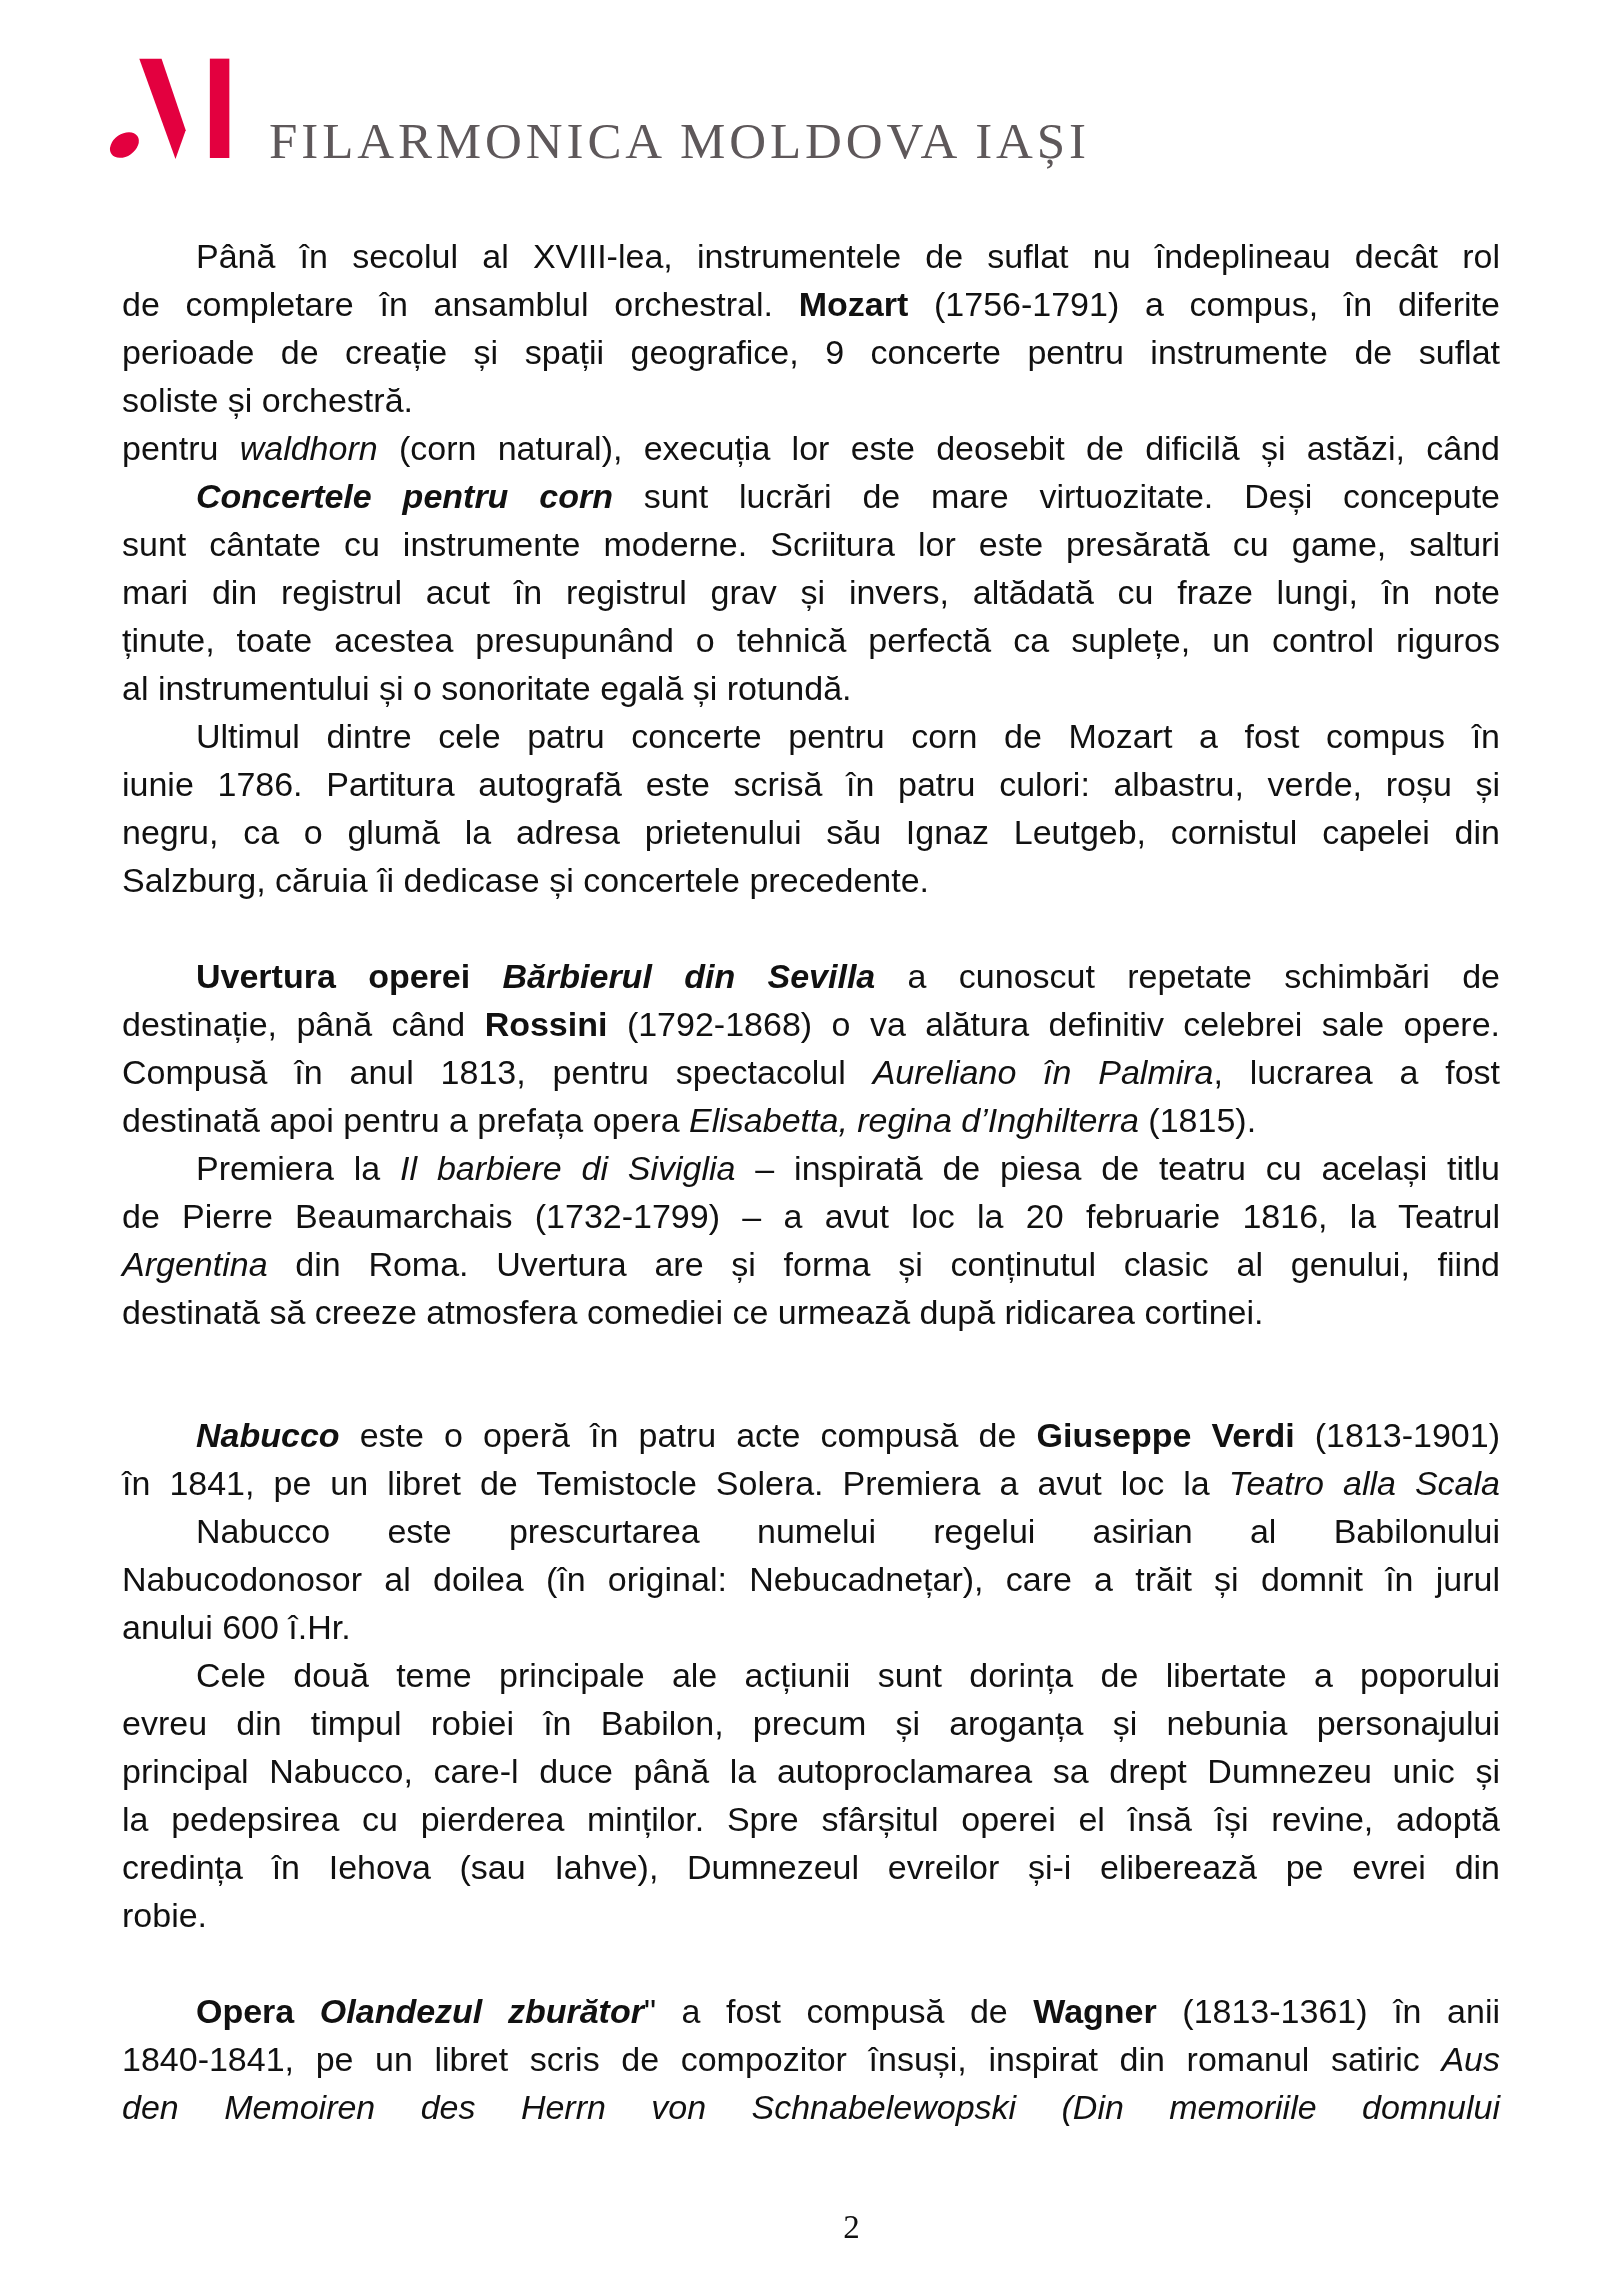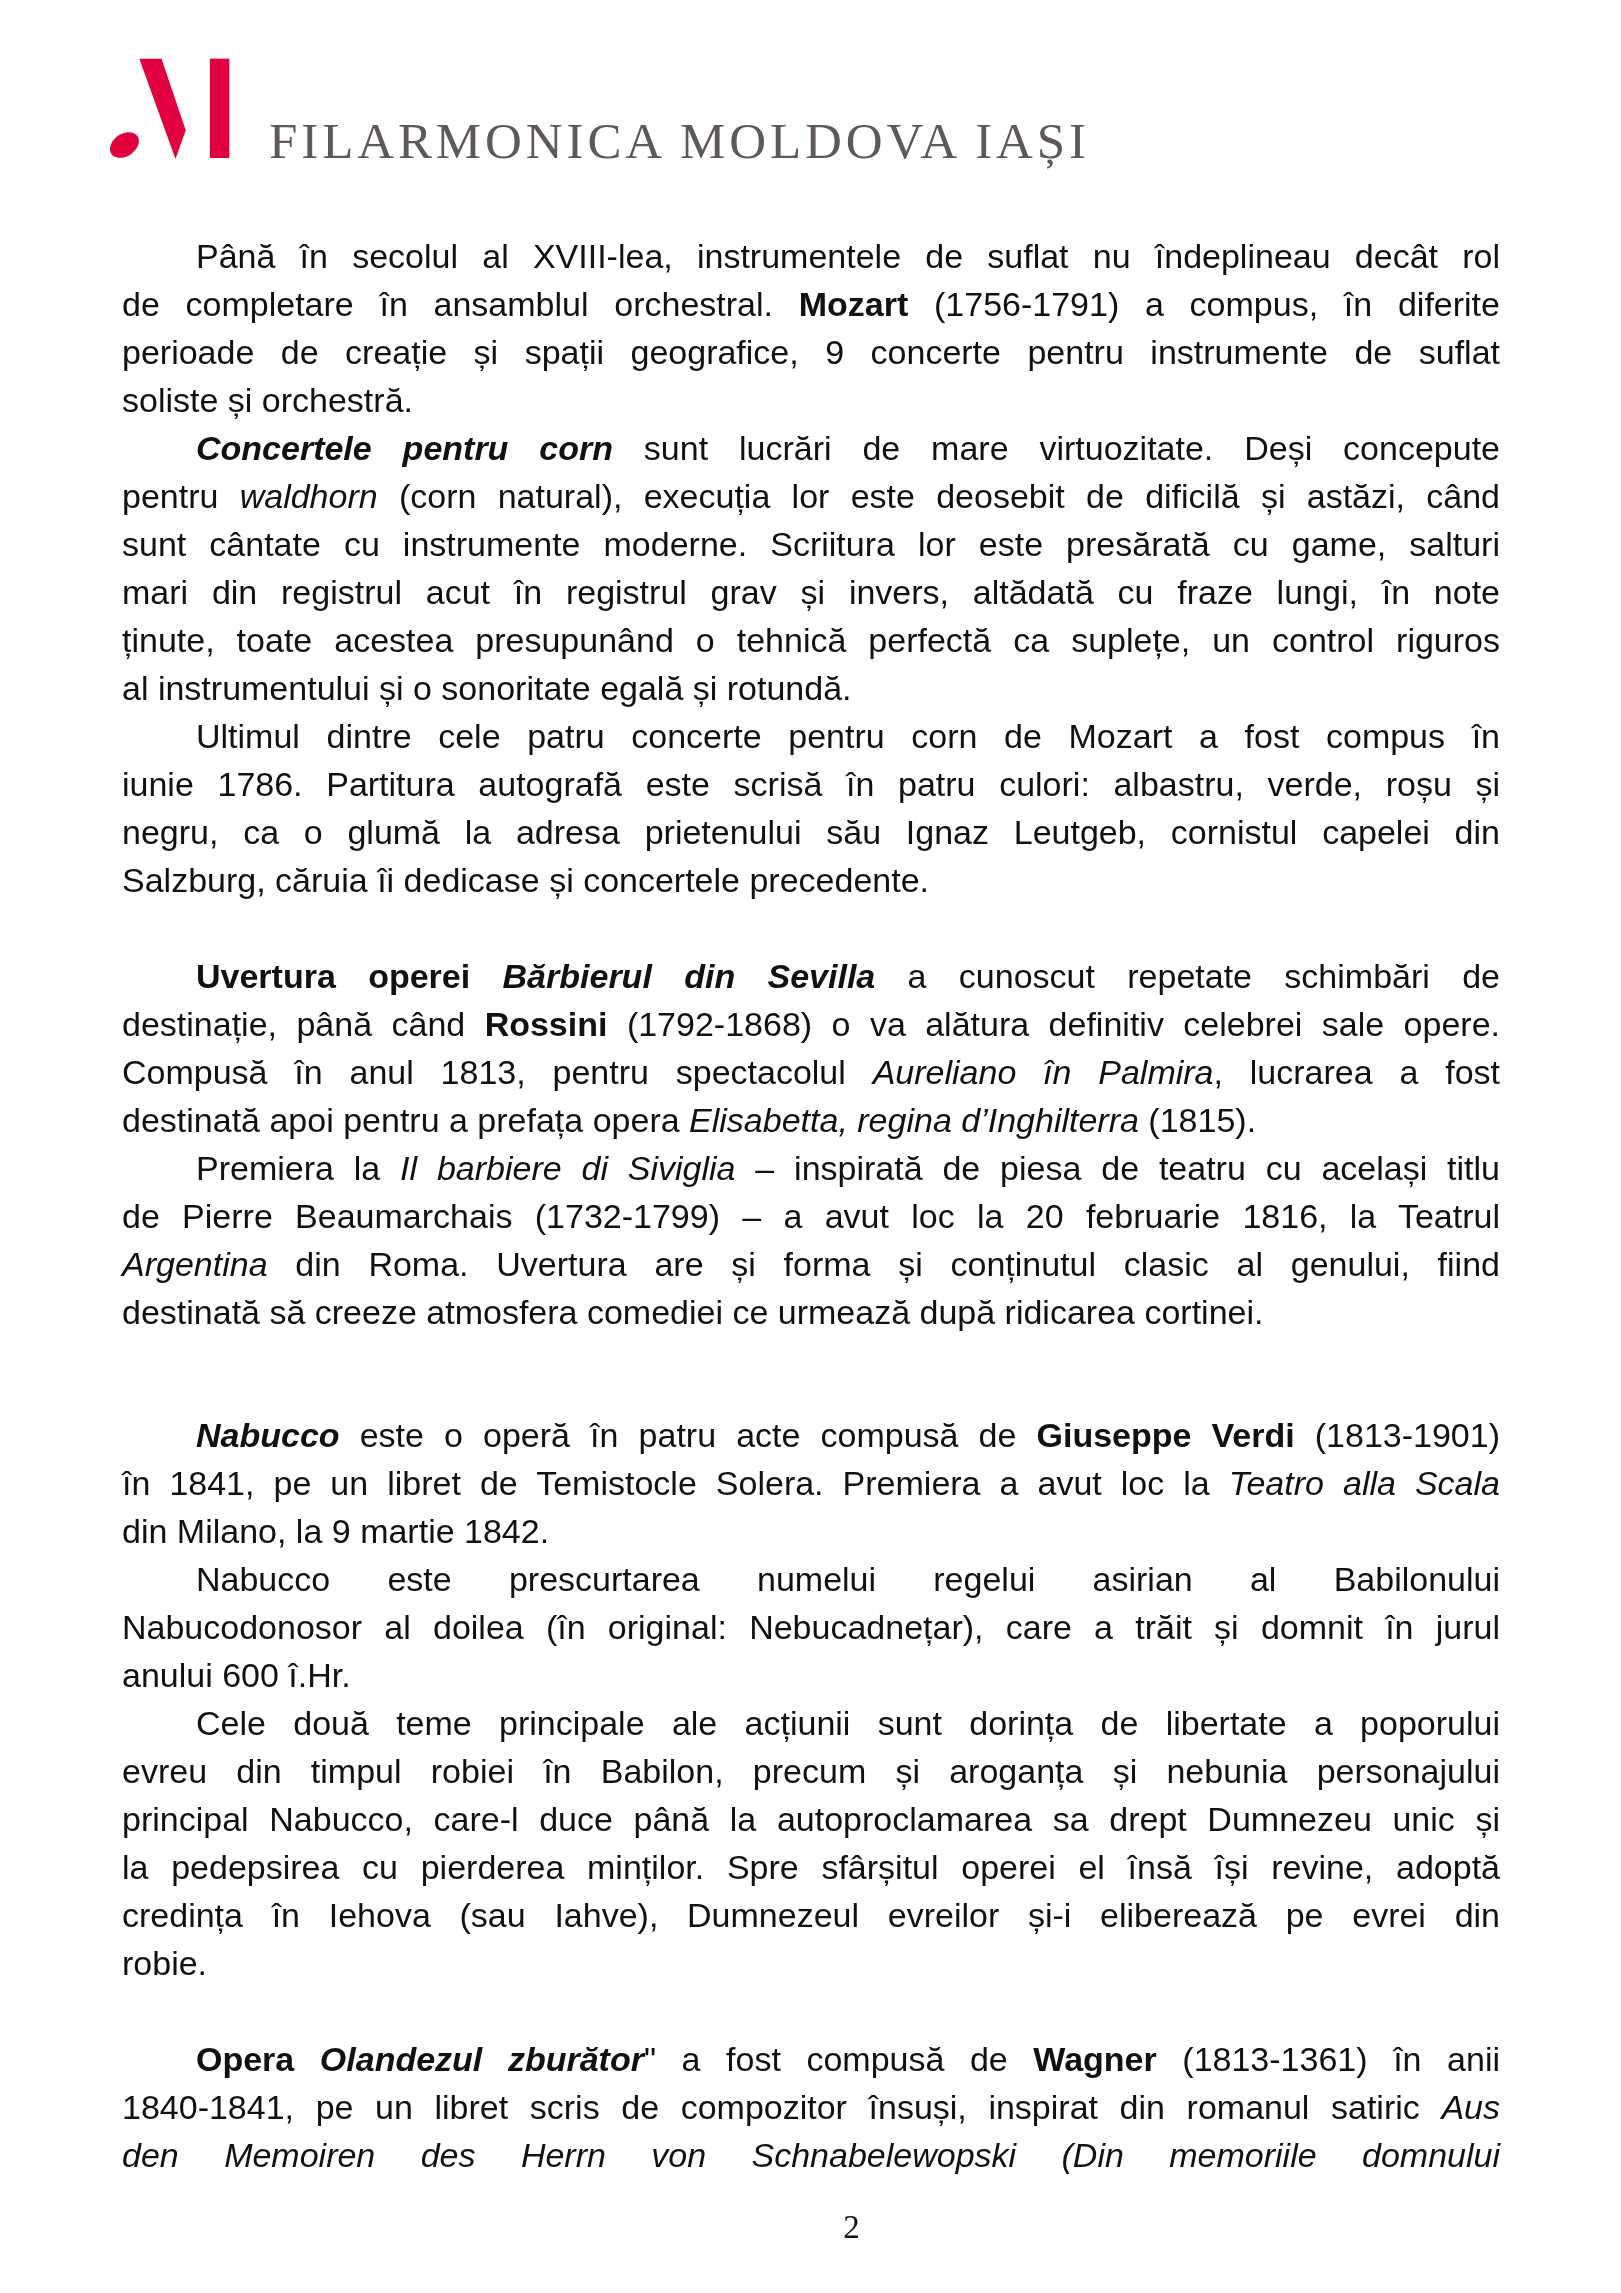--- a/index.html
+++ b/index.html
@@ -46,22 +46,22 @@
 </div>
 
 <div class="content" id="content">
     <div>
       <div class="line indent" style="white-space: nowrap;"><span>Până în secolul al XVIII-lea, instrumentele de suflat nu îndeplineau decât rol</span></div>
       <div class="line" style="white-space: nowrap;"><span>de completare în ansamblul orchestral. </span><span class="b">Mozart</span><span> (1756-1791) a compus, în diferite</span></div>
       <div class="line" style="white-space: nowrap;"><span>perioade de creație și spații geografice, 9 concerte pentru instrumente de suflat</span></div>
       <div class="line last" style="white-space: nowrap;"><span>soliste și orchestră.</span></div>
     </div>
     <div>
+      <div class="line" style="white-space: nowrap; letter-spacing: 0px;"><span>pentru </span><span class="i">waldhorn</span><span> (corn natural), execuția lor este deosebit de dificilă și astăzi, când</span></div>
       <div class="line indent" style="white-space: nowrap;"><span class="bi">Concertele pentru corn</span><span> sunt lucrări de mare virtuozitate. Deși concepute</span></div>
-      <div class="line" style="white-space: nowrap; letter-spacing: 0px;"><span>pentru </span><span class="i">waldhorn</span><span> (corn natural), execuția lor este deosebit de dificilă și astăzi, când</span></div>
       <div class="line" style="white-space: nowrap;"><span>sunt cântate cu instrumente moderne. Scriitura lor este presărată cu game, salturi</span></div>
       <div class="line" style="white-space: nowrap;"><span>mari din registrul acut în registrul grav și invers, altădată cu fraze lungi, în note</span></div>
       <div class="line" style="white-space: nowrap;"><span>ținute, toate acestea presupunând o tehnică perfectă ca suplețe, un control riguros</span></div>
       <div class="line last" style="white-space: nowrap;"><span>al instrumentului și o sonoritate egală și rotundă.</span></div>
     </div>
     <div>
       <div class="line indent" style="white-space: nowrap;"><span>Ultimul dintre cele patru concerte pentru corn de Mozart a fost compus în</span></div>
       <div class="line" style="white-space: nowrap;"><span>iunie 1786. Partitura autografă este scrisă în patru culori: albastru, verde, roșu și</span></div>
       <div class="line" style="white-space: nowrap;"><span>negru, ca o glumă la adresa prietenului său Ignaz Leutgeb, cornistul capelei din</span></div>
       <div class="line last" style="white-space: nowrap;"><span>Salzburg, căruia îi dedicase și concertele precedente.</span></div>
@@ -76,21 +76,20 @@
     <div>
       <div class="line indent" style="white-space: nowrap; letter-spacing: 0px;"><span>Premiera la </span><span class="i">Il barbiere di Siviglia</span><span> – inspirată de piesa de teatru cu același titlu</span></div>
       <div class="line" style="white-space: nowrap;"><span>de Pierre Beaumarchais (1732-1799) – a avut loc la 20 februarie 1816, la Teatrul</span></div>
       <div class="line" style="white-space: nowrap;"><span class="i">Argentina</span><span> din Roma. Uvertura are și forma și conținutul clasic al genului, fiind</span></div>
       <div class="line last" style="white-space: nowrap;"><span>destinată să creeze atmosfera comediei ce urmează după ridicarea cortinei.</span></div>
     </div>
     <div class="blank"></div>
     <div>
       <div class="line indent" style="white-space: nowrap; margin-top: 27px;"><span class="bi">Nabucco</span><span> este o operă în patru acte compusă de </span><span class="b">Giuseppe Verdi</span><span> (1813-1901)</span></div>
       <div class="line" style="white-space: nowrap;"><span>în 1841, pe un libret de Temistocle Solera. Premiera a avut loc la </span><span class="i">Teatro alla Scala</span></div>
-      <div class="line last" style="white-space: nowrap;"><span>din Milano, la 9 martie 1842.</span></div>
     </div>
     <div>
       <div class="line indent" style="white-space: nowrap;"><span>Nabucco este prescurtarea numelui regelui asirian al Babilonului</span></div>
       <div class="line" style="white-space: nowrap;"><span>Nabucodonosor al doilea (în original: Nebucadnețar), care a trăit și domnit în jurul</span></div>
       <div class="line last" style="white-space: nowrap;"><span>anului 600 î.Hr.</span></div>
     </div>
     <div>
       <div class="line indent" style="white-space: nowrap;"><span>Cele două teme principale ale acțiunii sunt dorința de libertate a poporului</span></div>
       <div class="line" style="white-space: nowrap;"><span>evreu din timpul robiei în Babilon, precum și aroganța și nebunia personajului</span></div>
       <div class="line" style="white-space: nowrap;"><span>principal Nabucco, care-l duce până la autoproclamarea sa drept Dumnezeu unic și</span></div>

